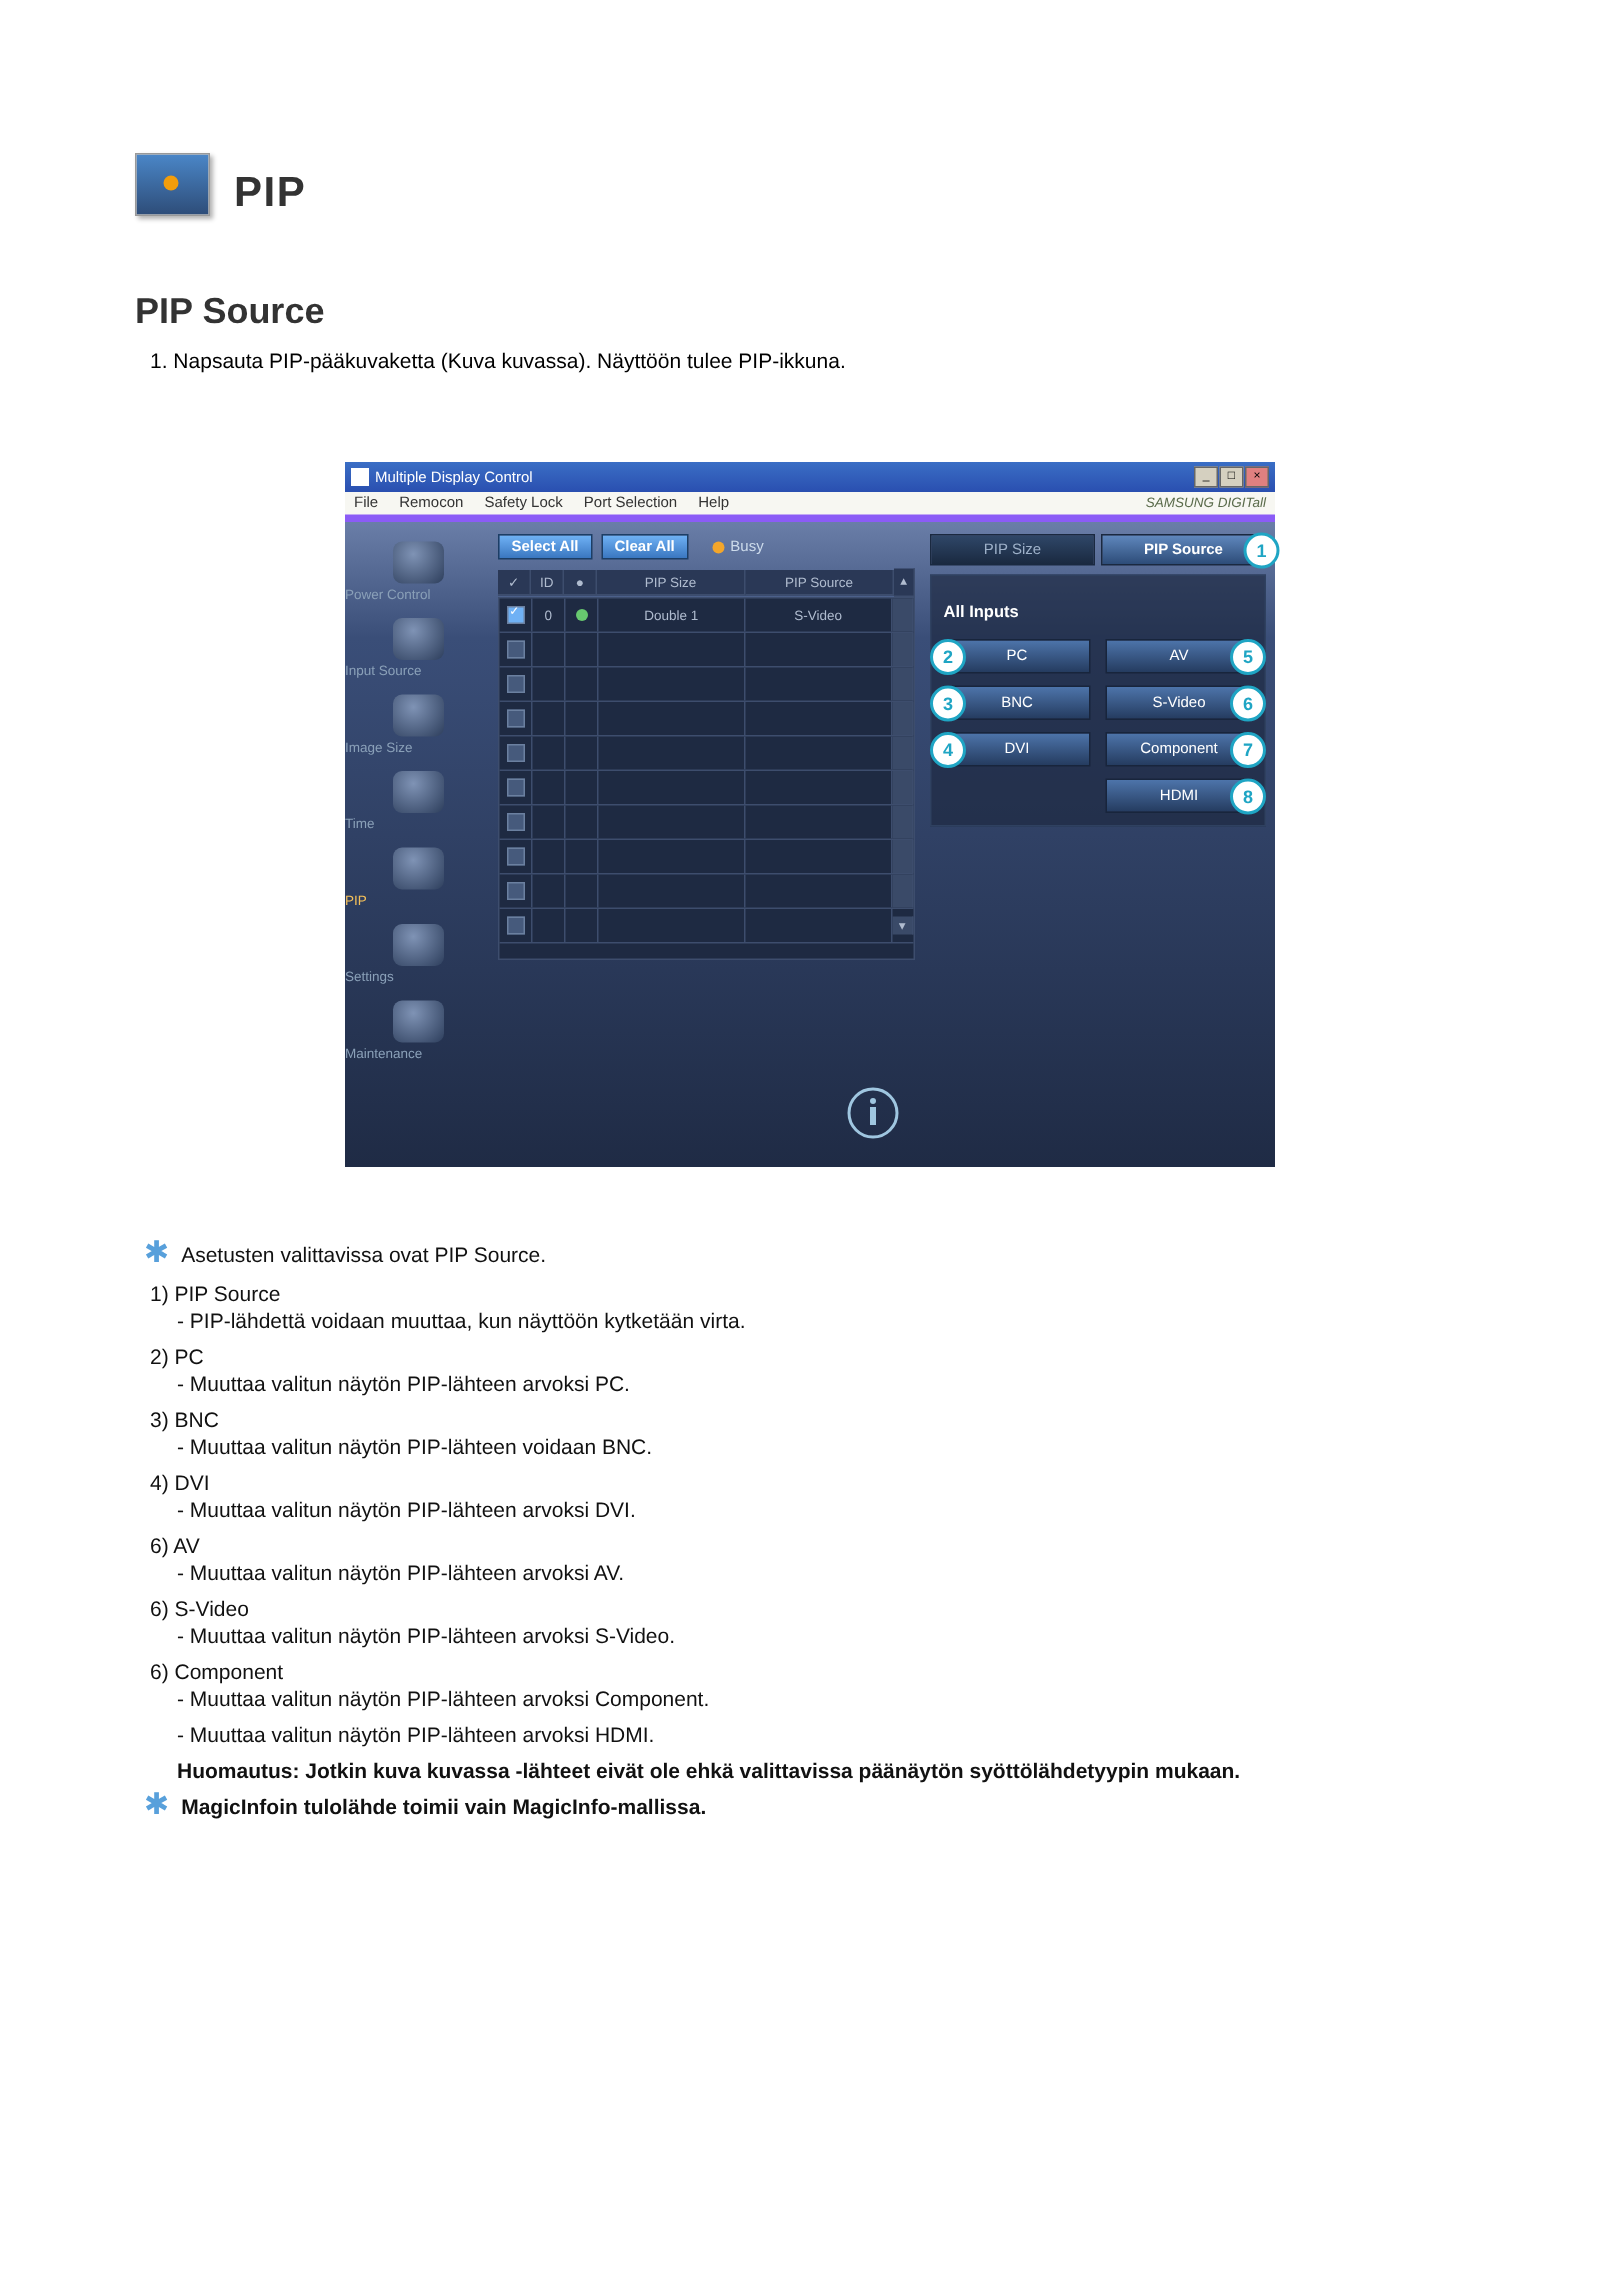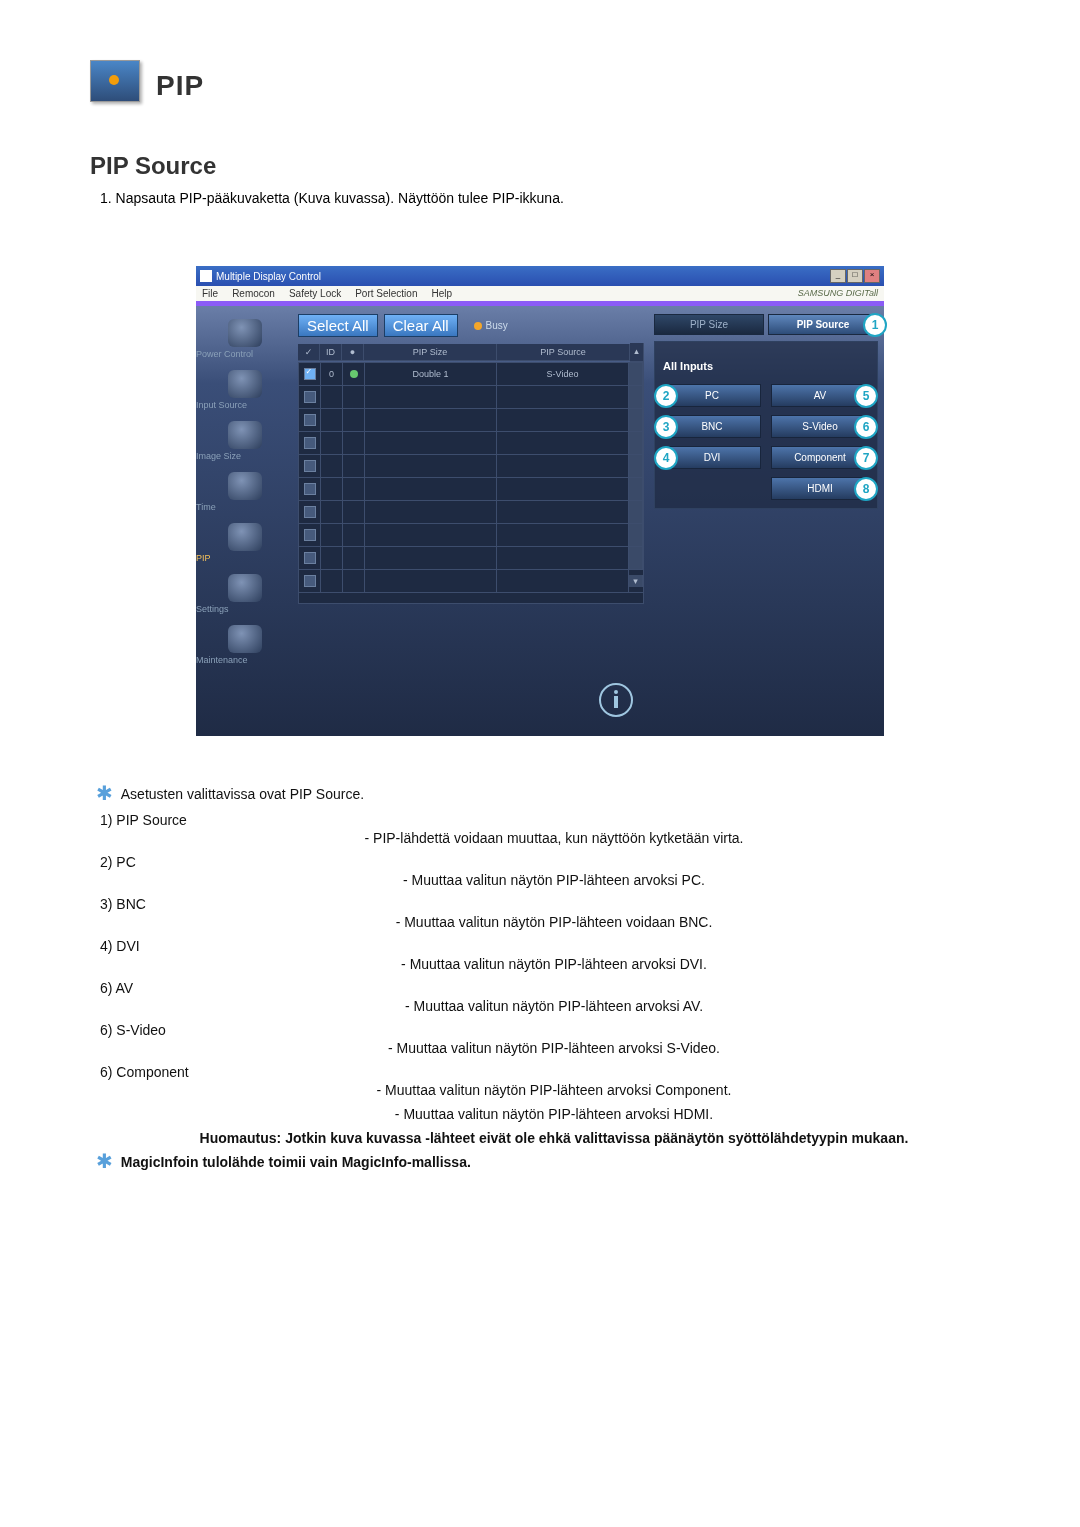--- a/index.html
+++ b/index.html
@@ -5,21 +5,21 @@
   html, body {
     margin: 0;
     padding: 0;
     background: #ffffff;
     font-family: Arial, sans-serif;
     font-size: 14px;
     color: #000;
     width: 1080px;
   }
   .page {
-    padding: 60px 90px 100px 90px;
+    padding: 102px 90px 100px 90px;
   }
   .title-row {
     display: flex;
     align-items: flex-end;
     gap: 16px;
     margin-bottom: 50px;
   }
   .title-icon {
     width: 48px;
     height: 40px;
@@ -51,21 +51,21 @@
   .intro {
     margin: 6px 0 4px 10px;
   }
   .screenshot-wrap {
     display: flex;
     justify-content: center;
     margin: 60px 0 50px 0;
   }
   
   .mdc-window {
-    width: 688px;
+    width: 620px;
     font-family: Tahoma, sans-serif;
     font-size: 10px;
   }
   .titlebar {
     background: linear-gradient(to bottom, #3a6ec5, #2a4fb0);
     color: #fff;
     padding: 2px 4px;
     display: flex;
     align-items: center;
     justify-content: space-between;
@@ -122,22 +122,22 @@
     flex: 1;
     display: flex;
     flex-direction: column;
     padding: 8px 4px;
   }
   .top-btns { display:flex; gap:6px; align-items:center; margin-bottom:6px;}
   .flat-btn {
     background: linear-gradient(to bottom, #6fb1f5, #3a77c0);
     color:#fff;
     padding:2px 8px;
-    font-weight:normal;
-    font-size:15px;
+    font-weight:bold;
+    font-size:10px;
     border:1px solid #1c3e66;
   }
   .busy { margin-left:10px; display:flex; align-items:center; gap:4px; color:#cddbeb;}
   .dot { width:8px;height:8px;border-radius:50%; background:#f4a62a; display:inline-block;}
   .grid-head, .grid-row {
     display:grid;
     grid-template-columns: 22px 22px 22px 1fr 1fr 14px;
     align-items:center;
     color:#b0bccf;
   }
@@ -188,21 +188,21 @@
     padding:5px 0; border:1px solid #18253c;
   }
   .hdmi-row { display:grid; grid-template-columns:1fr 1fr; gap:8px 10px;}
   .hdmi-row .spacer{}
 
   
   .notes { margin-top: 20px; font-size:14px; color:#111; }
   .star-line { display:flex; align-items:flex-start; gap:8px; margin:6px 0 10px 6px;}
   .star { color:#58a0db; font-size:20px; line-height:14px;}
   .num-item { margin: 4px 0 2px 10px; }
-  .num-desc { margin: 0 0 8px 28px; text-align: center; }
+  .num-desc { margin: 0 0 8px 28px; }
 
 </style>
 </head>
 <body>
 
 <div class="page">
   <div class="title-row">
     <div class="title-icon"></div>
     <div class="main-title">PIP</div>
   </div>

